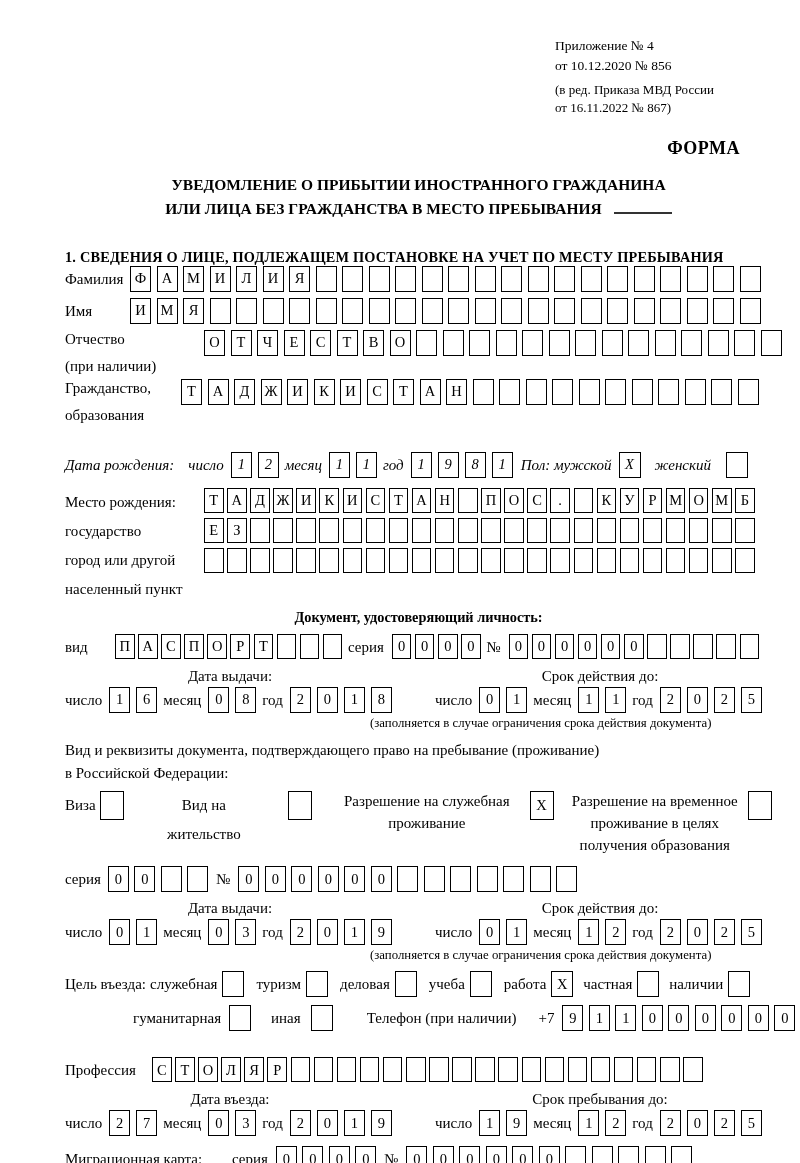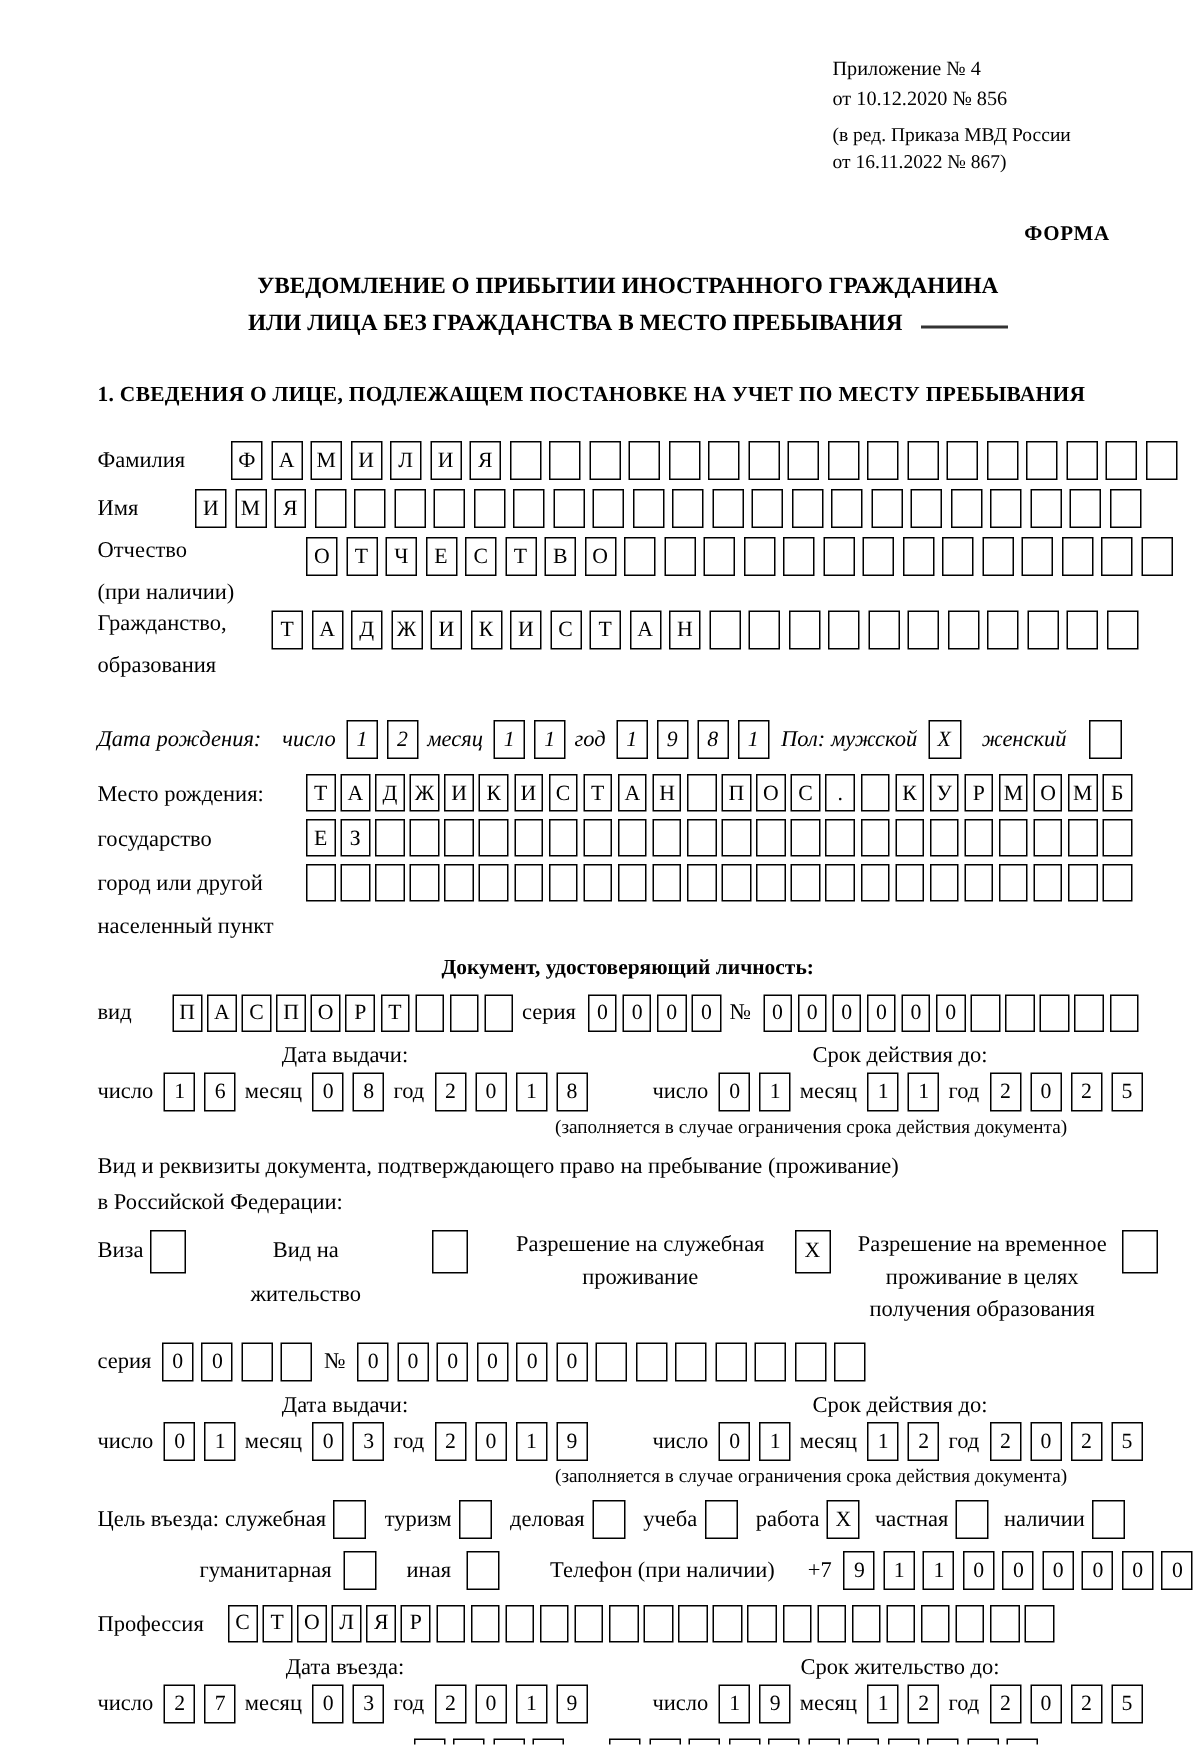--- a/index.html
+++ b/index.html
@@ -8,21 +8,21 @@
     color:#000;
     font-family:"Liberation Serif", serif;
     font-size:15px;
     overflow:hidden;
   }
   .page { box-sizing:border-box; width:800px; height:1015px; padding:36px 28px 10px 65px; }
 
   
   .hdr  { margin-left:490px; font-size:13.5px; line-height:1.45; }
   .hdr2 { margin-left:490px; font-size:13px;   line-height:1.4; margin-top:6px; }
-  .forma { text-align:right; padding-right:32px; font-weight:bold; font-size:14px; margin-top:31px; letter-spacing:0.5px; }
+  .forma { text-align:right; padding-right:32px; font-weight:bold; font-size:18px; margin-top:20px; letter-spacing:0.5px; }
 
   .title { text-align:center; font-weight:bold; font-size:15.5px; line-height:1.55; margin-top:14px; }
   .blank-line { display:inline-block; width:58px; border-bottom:2.2px solid #333; height:0.95em; margin-left:12px; }
 
   .sec { font-weight:bold; font-size:14.3px; margin-top:28px; letter-spacing:0.2px; }
 
   .row { display:flex; align-items:flex-start; }
   .lab { flex:none; line-height:1.3; }
   .cells { display:flex; flex:none; }
   .cell {
@@ -66,21 +66,21 @@
   </div>
   <div class="forma">ФОРМА</div>
 
   <div class="title">
     <div>УВЕДОМЛЕНИЕ О ПРИБЫТИИ ИНОСТРАННОГО ГРАЖДАНИНА</div>
     <div><span>ИЛИ ЛИЦА БЕЗ ГРАЖДАНСТВА В МЕСТО ПРЕБЫВАНИЯ</span><span class="blank-line"></span></div>
   </div>
 
   <div class="sec">1. СВЕДЕНИЯ О ЛИЦЕ, ПОДЛЕЖАЩЕМ ПОСТАНОВКЕ НА УЧЕТ ПО МЕСТУ ПРЕБЫВАНИЯ</div>
 
-  <div class="row" style="margin-top:22px;gap:24px;">
+  <div class="row" style="">
     <div class="lab" style="width:65px; line-height:26px;">Фамилия</div>
     <div class="cells">
         <span class="cell">Ф</span>
         <span class="cell">А</span>
         <span class="cell">М</span>
         <span class="cell">И</span>
         <span class="cell">Л</span>
         <span class="cell">И</span>
         <span class="cell">Я</span>
         <span class="cell"></span>
@@ -547,21 +547,21 @@
         <span class="cell">1</span>
         <span class="cell">0</span>
         <span class="cell">0</span>
         <span class="cell">0</span>
         <span class="cell">0</span>
         <span class="cell">0</span>
         <span class="cell">0</span>
       </span>
   </div>
 
-  <div class="row" style="margin-top:10px;">
+  <div class="row" style="margin-top:26px;">
     <div class="lab" style="width:87px; line-height:26px;">Профессия</div>
     <div class="cells compact">
         <span class="cell">С</span>
         <span class="cell">Т</span>
         <span class="cell">О</span>
         <span class="cell">Л</span>
         <span class="cell">Я</span>
         <span class="cell">Р</span>
         <span class="cell"></span>
         <span class="cell"></span>
@@ -580,21 +580,21 @@
         <span class="cell"></span>
         <span class="cell"></span>
         <span class="cell"></span>
         <span class="cell"></span>
       </div>
   </div>
 
   <div class="dates-wrap">
     <div class="dates-heads">
       <div style="width:330px;">Дата въезда:</div>
-      <div style="width:330px; margin-left:40px;">Срок жительство до:</div>
+      <div style="width:330px; margin-left:40px;">Срок пребывания до:</div>
     </div>
     <div class="dates-row">
       <div class="row" style="width:330px; align-items:center;">
         <span class="dlab">число</span>
         <span class="cells date">
             <span class="cell">2</span>
             <span class="cell">7</span>
           </span>
         <span class="dlab">месяц</span>
         <span class="cells date">

